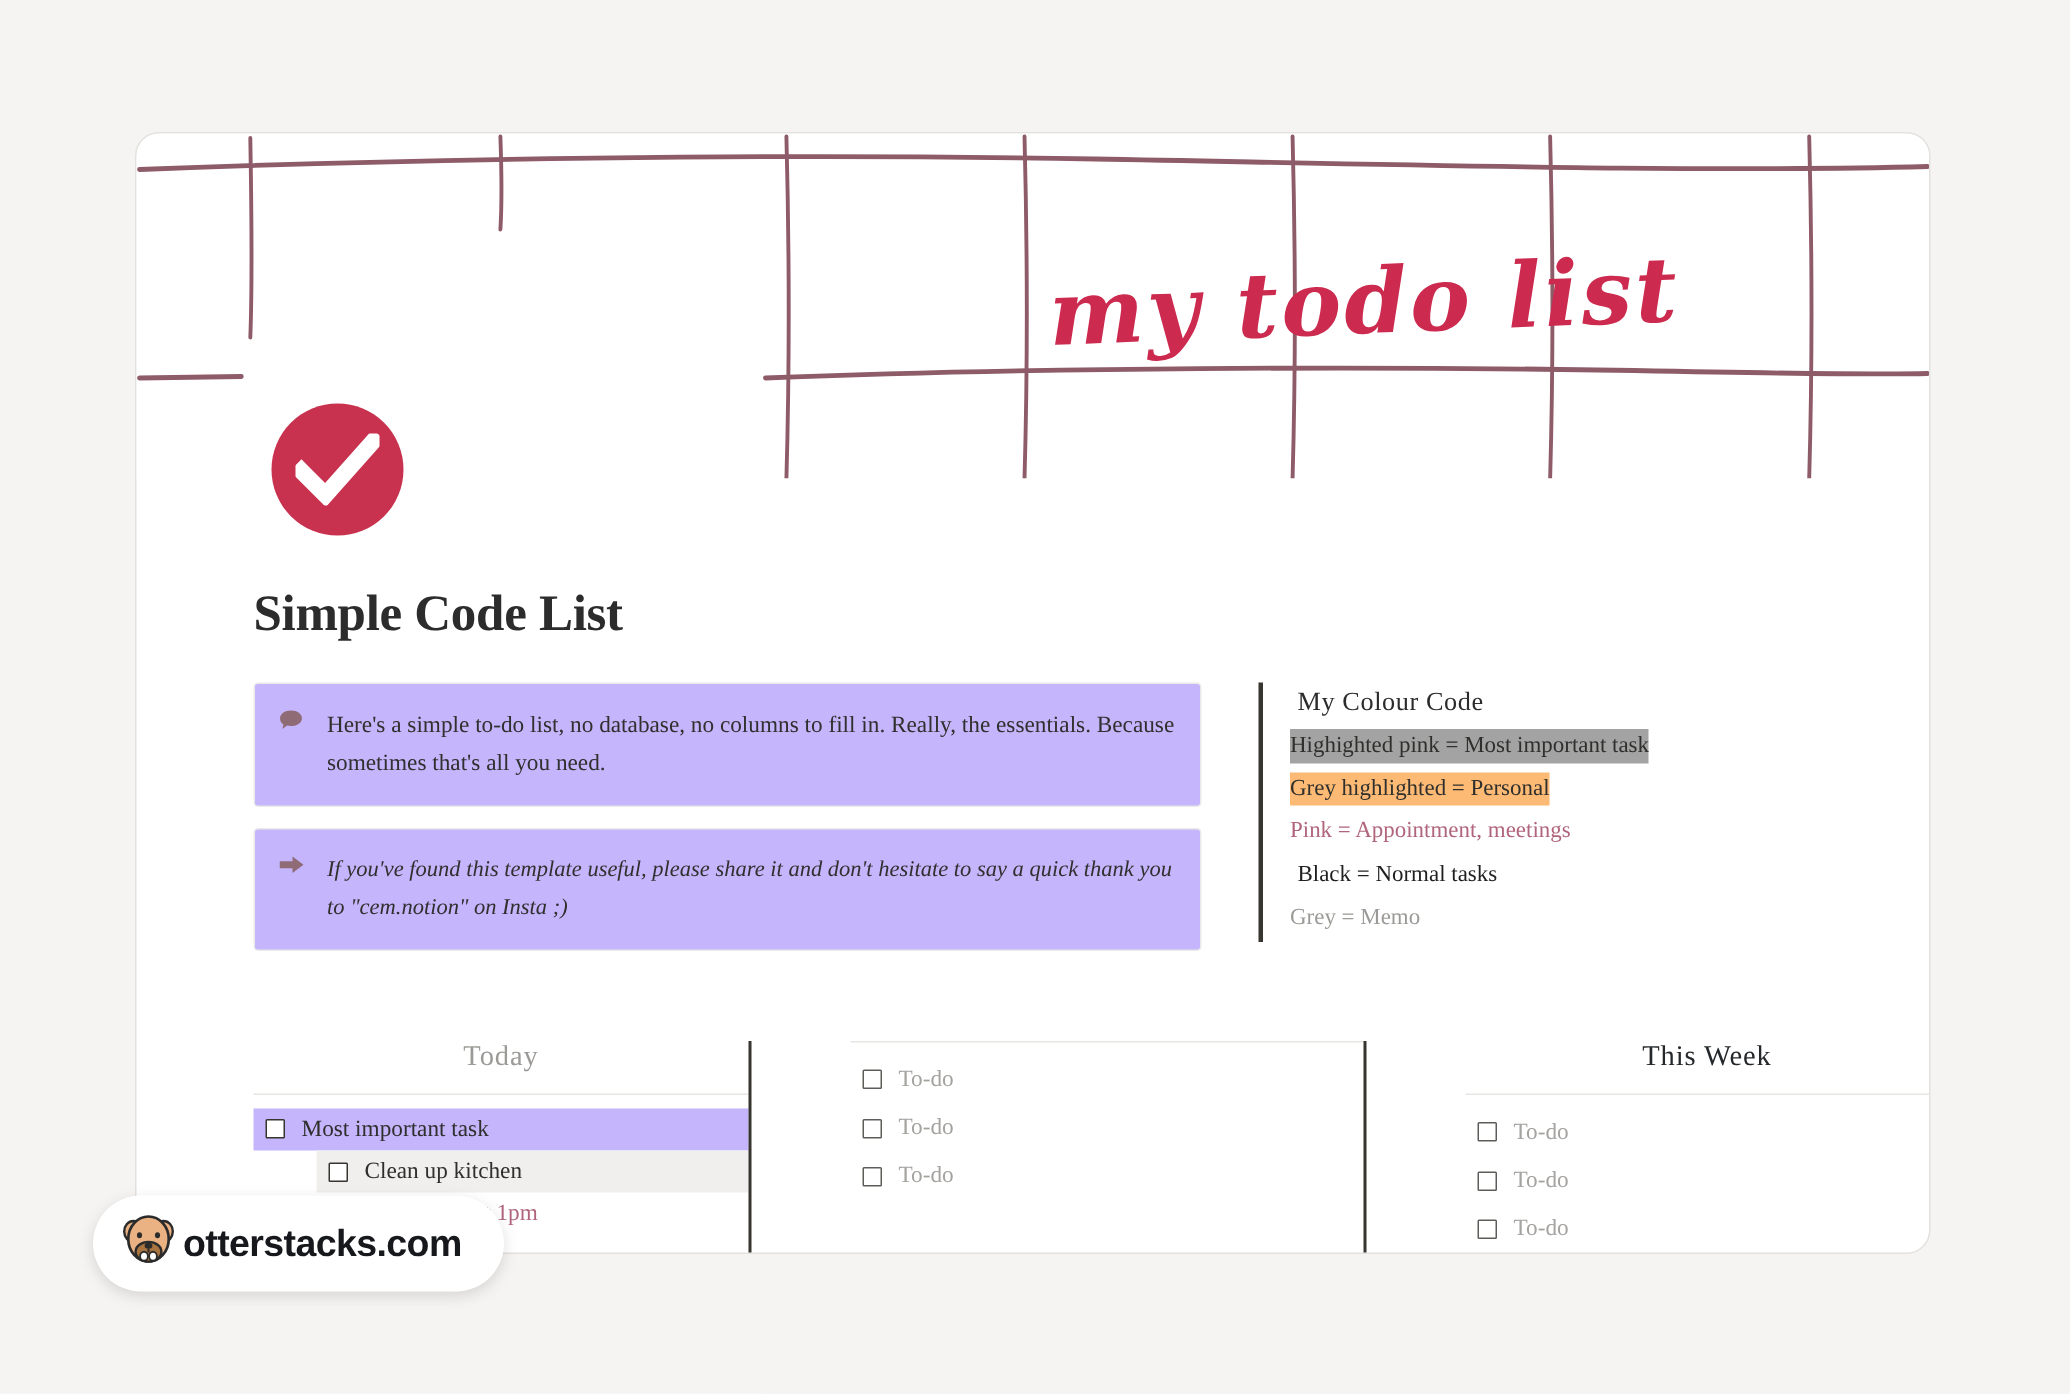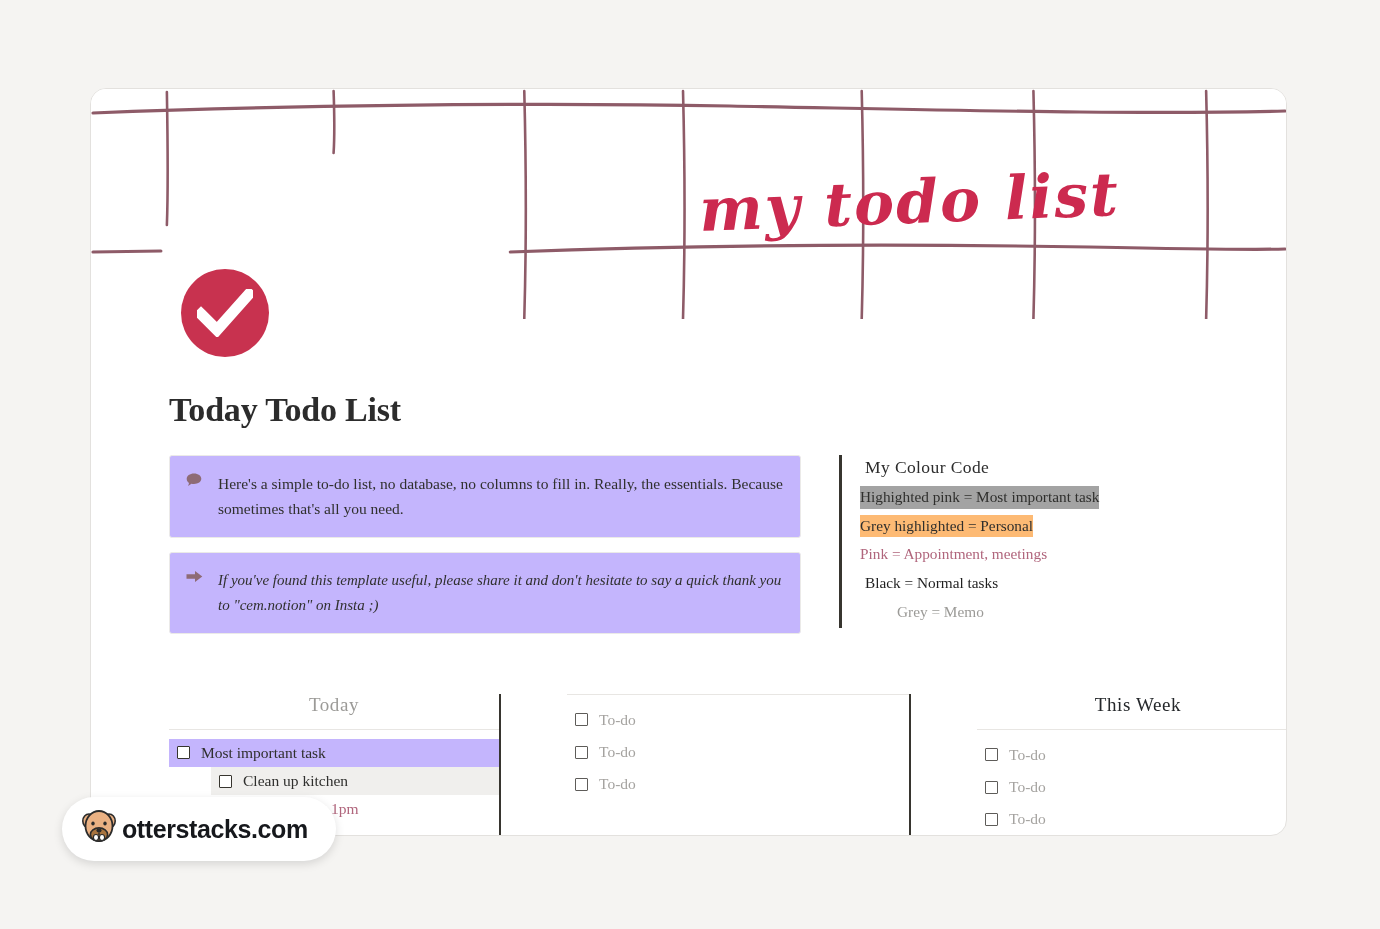--- a/index.html
+++ b/index.html
@@ -148,21 +148,21 @@
     line-height: 1.48;
     margin-bottom: 5px;
     display: inline-block;
     color: #2f2f2d;
   }
   .cc-row { line-height: 1.5; }
   .cc-hl-pink { background: #a3a3a3; }
   .cc-hl-grey { background: #fdba74; }
   .cc-pink { color: #b0657c; }
   .cc-black { color: #1f1f1f; padding-left: 5px; }
-  .cc-grey { color: #9b9a97; margin-left: 37px; }
+  .cc-grey { color: #9b9a97; }
 
   
   .columns {
     display: flex;
     margin-top: 46px;
   }
   .col { position: relative; }
   .col-today { width: 330px; flex: none; }
   .col-tomorrow { width: 410px; flex: none; padding-left: 68px; }
   .col-week { width: 390px; flex: none; padding-left: 68px; }
@@ -268,21 +268,21 @@
     </div>
 
     <div class="page-icon">
       <svg viewBox="0 0 56 48">
         <path d="M4,25 L20,41 L52,5" stroke="#ffffff" stroke-width="11" fill="none" stroke-linecap="square" stroke-linejoin="miter"></path>
       </svg>
     </div>
 
     <div class="body">
 
-      <h1 class="page-title">Today Todo List</h1>
+      <h1 class="page-title">Simple Code List</h1>
 
       <div class="intro-row">
 
         <div class="callouts">
 
           <div class="callout">
             <span class="callout-icon">
               <svg width="16" height="14" viewBox="0 0 16 14">
                 <path d="M8,0.6 C12.2,0.6 15.3,2.9 15.3,5.8 C15.3,8.7 12.2,11 8,11 C7.1,11 6.2,10.9 5.4,10.7 L2.2,13 L3,10 C1.3,8.9 0.7,7.4 0.7,5.8 C0.7,2.9 3.8,0.6 8,0.6 Z" fill="#8e6b75"></path>
               </svg>

